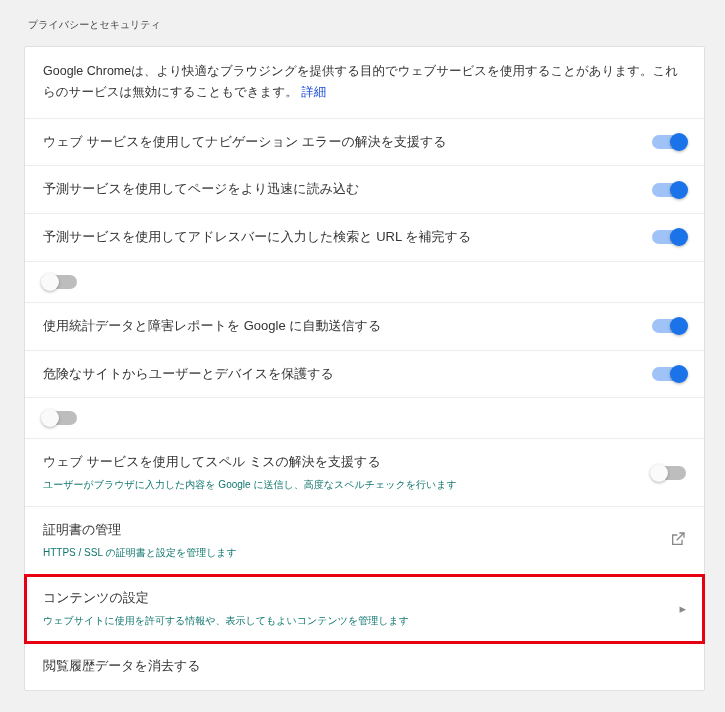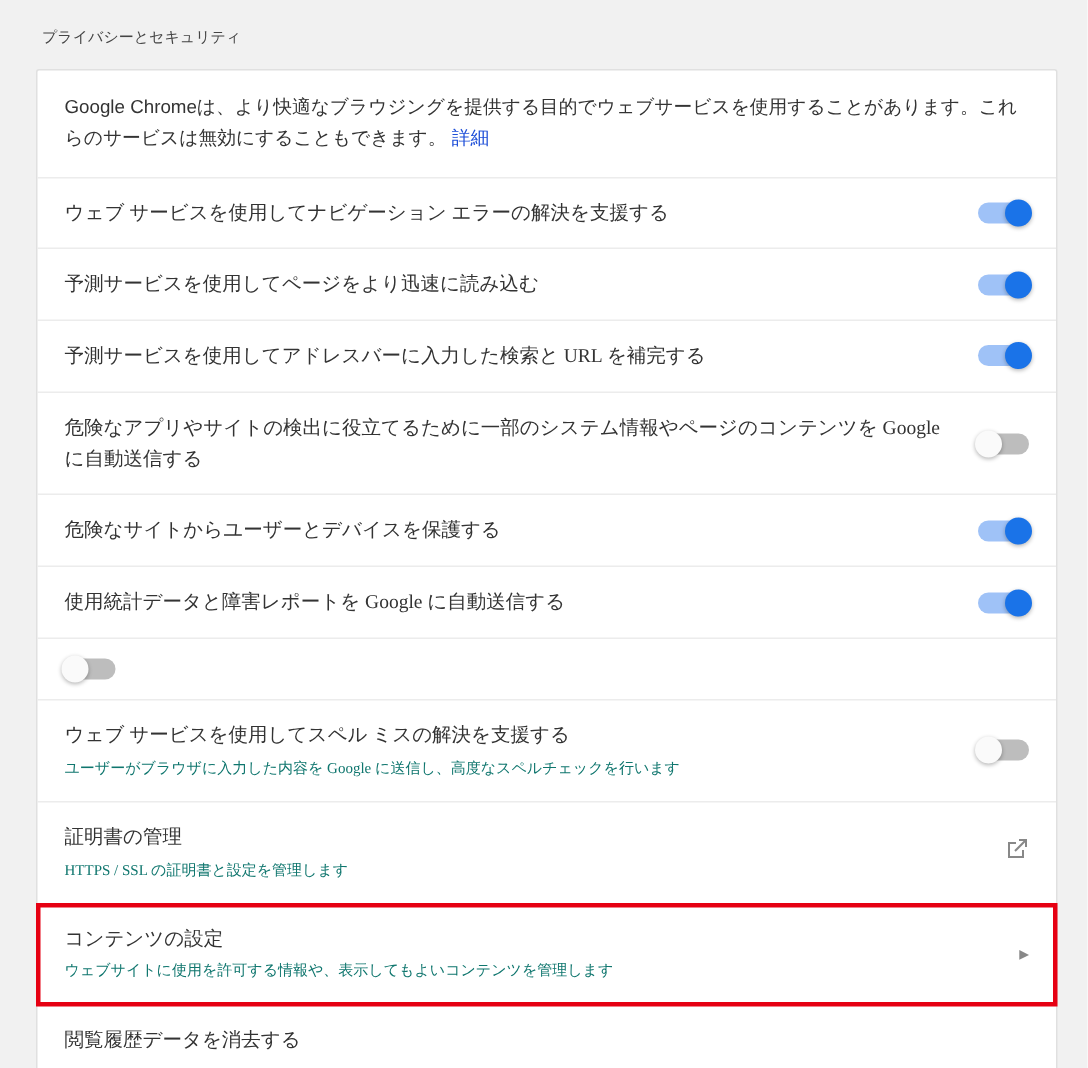--- a/index.html
+++ b/index.html
@@ -30,21 +30,20 @@
 }
 .desc-block a { color: #1d4ed8; text-decoration: none; cursor: pointer; }
 .row {
   display: flex;
   align-items: center;
   justify-content: space-between;
   padding: 13px 18px;
   border-bottom: 1px solid #ececec;
   font-size: 13px;
   color: #333;
-  font-family: Liberation Serif, serif;
 }
 .row:last-child { border-bottom: none; }
 .row .text { flex: 1; padding-right: 24px; line-height: 1.6; }
 .row .sub { font-size: 10px; color: #0f766e; margin-top: 4px; }
 .toggle {
   width: 34px; height: 14px; border-radius: 10px; position: relative; flex-shrink: 0;
 }
 .toggle::after {
   content: ""; position: absolute; width: 18px; height: 18px; border-radius: 50%;
   top: -2px; box-shadow: 0 1px 3px rgba(0,0,0,.3);
@@ -78,31 +77,30 @@
     <div class="text">予測サービスを使用してページをより迅速に読み込む</div>
     <div class="toggle on"></div>
   </div>
 
   <div class="row">
     <div class="text">予測サービスを使用してアドレスバーに入力した検索と URL を補完する</div>
     <div class="toggle on"></div>
   </div>
 
   <div class="row">
-    <div class="text">危険なアプリやサイトの検出に役立てるために一部のシステム情報やページのコンテンツを Google に自動送信する</div>
     <div class="toggle off"></div>
   </div>
 
   <div class="row">
-    <div class="text">危険なサイトからユーザーとデバイスを保護する</div>
+    <div class="text">使用統計データと障害レポートを Google に自動送信する</div>
     <div class="toggle on"></div>
   </div>
 
   <div class="row">
-    <div class="text">使用統計データと障害レポートを Google に自動送信する</div>
+    <div class="text">危険なサイトからユーザーとデバイスを保護する</div>
     <div class="toggle on"></div>
   </div>
 
   <div class="row">
     <div class="toggle off"></div>
   </div>
 
   <div class="row">
     <div class="text">
       <div>ウェブ サービスを使用してスペル ミスの解決を支援する</div>

